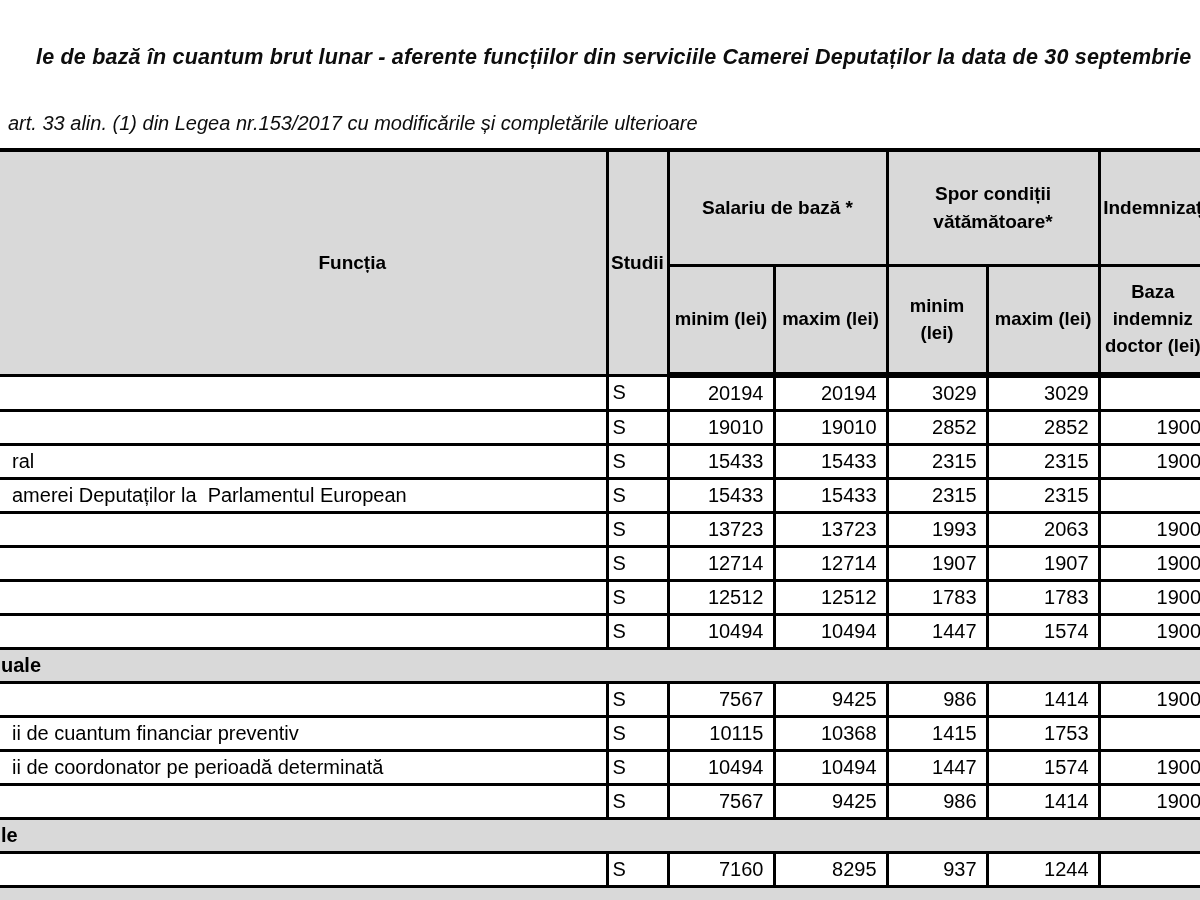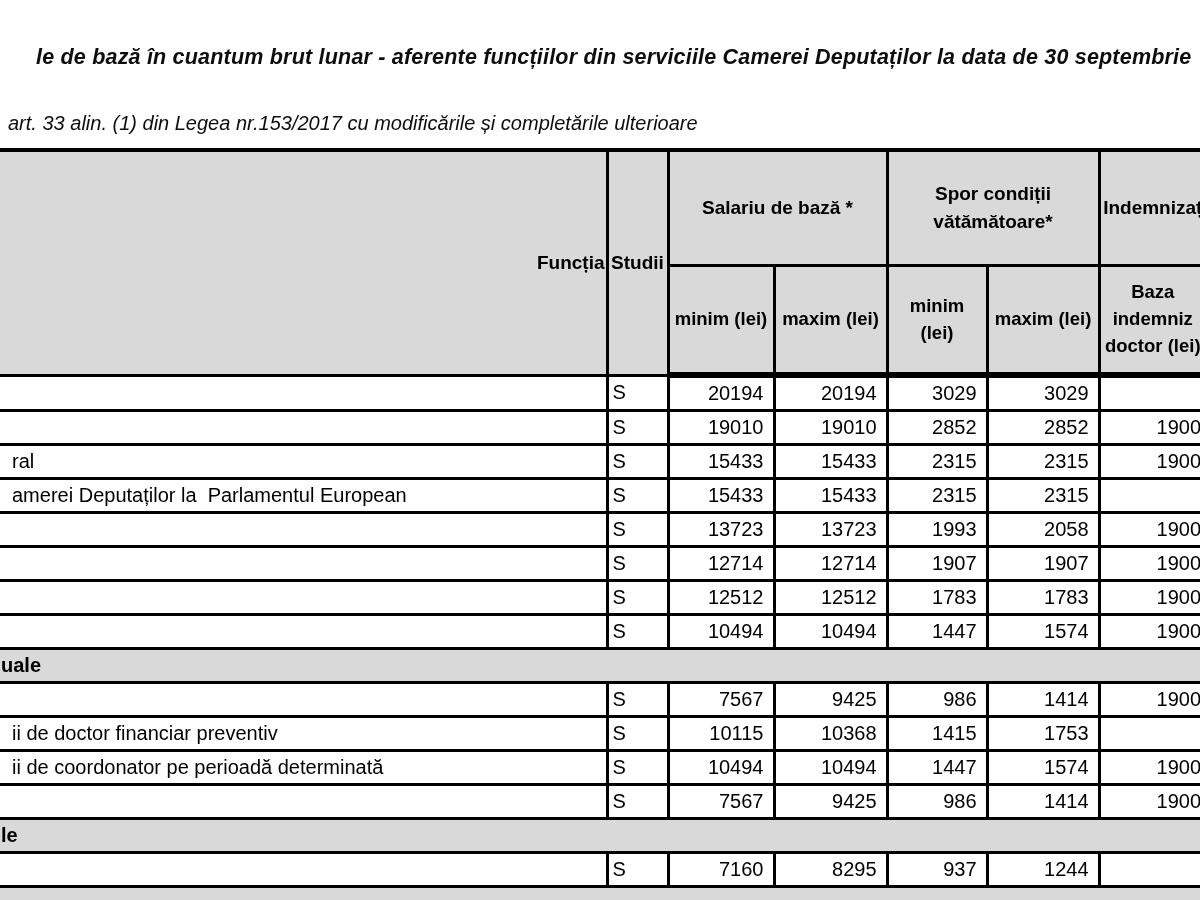--- a/index.html
+++ b/index.html
@@ -65,21 +65,21 @@
     font-weight: bold;
     font-size: 19px;
     text-align: center;
     vertical-align: middle;
     white-space: pre-line;
     line-height: 1.45;
   }
   tr.h1 > th { height: 110px; }
   tr.h2 > th { height: 103px; font-size: 18.5px; border-bottom: 6px solid #000; }
   th.c-functia {
-    text-align: right;
+    text-align: center;
     padding-left: 100px;
     border-bottom: 6px solid #000;
   }
   th.c-studii { border-bottom: 6px solid #000; padding: 0 2px; }
 
   tbody td {
     height: 31px;
     font-size: 20px;
     background: #fff;
     vertical-align: middle;
@@ -187,21 +187,21 @@
           <td class="cell-num">2315</td>
           <td class="cell-num">2315</td>
           <td class="cell-num cell-baza"></td>
         </tr>
         <tr class="data-row">
           <td class="cell-functia"></td>
           <td class="cell-studii">S</td>
           <td class="cell-num">13723</td>
           <td class="cell-num">13723</td>
           <td class="cell-num">1993</td>
-          <td class="cell-num">2058</td>
+          <td class="cell-num">2063</td>
           <td class="cell-num cell-baza">1900</td>
         </tr>
         <tr class="data-row">
           <td class="cell-functia"></td>
           <td class="cell-studii">S</td>
           <td class="cell-num">12714</td>
           <td class="cell-num">12714</td>
           <td class="cell-num">1907</td>
           <td class="cell-num">1907</td>
           <td class="cell-num cell-baza">1900</td>
@@ -230,21 +230,21 @@
         <tr class="data-row">
           <td class="cell-functia"></td>
           <td class="cell-studii">S</td>
           <td class="cell-num">7567</td>
           <td class="cell-num">9425</td>
           <td class="cell-num">986</td>
           <td class="cell-num">1414</td>
           <td class="cell-num cell-baza">1900</td>
         </tr>
         <tr class="data-row">
-          <td class="cell-functia">ii de doctor financiar preventiv</td>
+          <td class="cell-functia">ii de cuantum financiar preventiv</td>
           <td class="cell-studii">S</td>
           <td class="cell-num">10115</td>
           <td class="cell-num">10368</td>
           <td class="cell-num">1415</td>
           <td class="cell-num">1753</td>
           <td class="cell-num cell-baza"></td>
         </tr>
         <tr class="data-row">
           <td class="cell-functia">ii de coordonator pe perioadă determinată</td>
           <td class="cell-studii">S</td>

